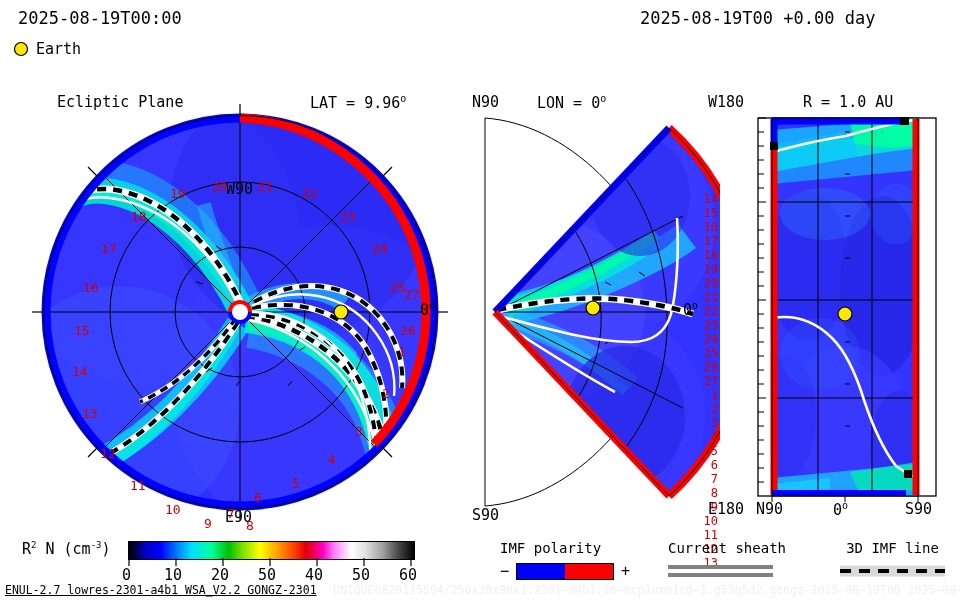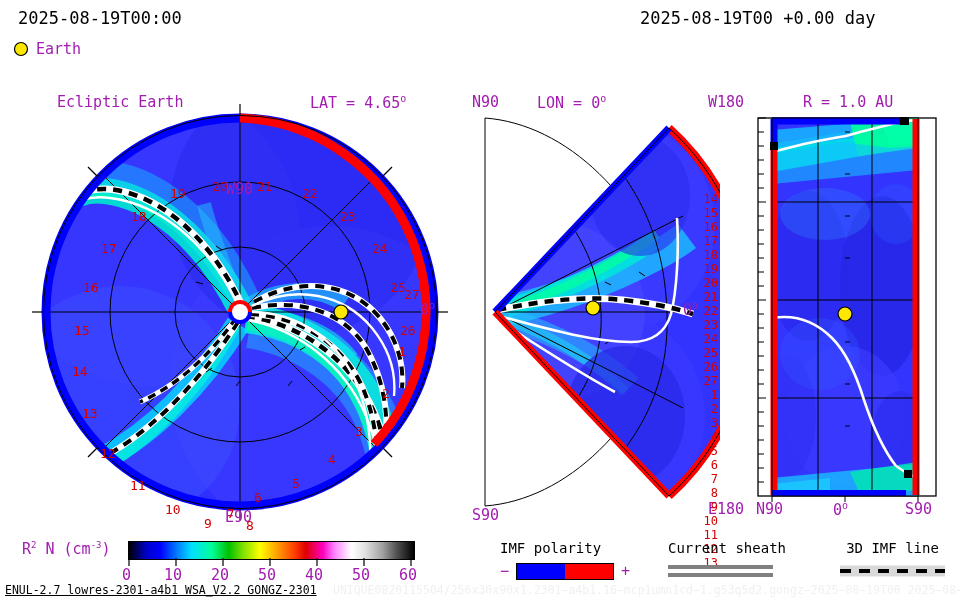--- a/index.html
+++ b/index.html
@@ -1,20 +1,20 @@
 <!DOCTYPE html>
 <html><head>
 <meta charset="utf-8">
 <style>
   html,body{margin:0;padding:0;background:#ffffff;}
   body{width:960px;height:600px;position:relative;overflow:hidden;
        font-family:"DejaVu Sans Mono","Liberation Mono",monospace;color:#000;}
   .abs{position:absolute;}
   .ttl{font-size:17px;letter-spacing:0px;color:#000;white-space:nowrap;}
-  .lbl{font-size:15px;white-space:nowrap;color:#a21caf;}
+  .lbl{font-size:15px;white-space:nowrap;color:#000000;}
   .rednum{font-size:13px;color:#d40000;white-space:nowrap;}
   .rednum2{font-size:12px;color:#d40000;white-space:nowrap;}
   .legttl{font-size:14px;white-space:nowrap;color:#000;}
   .credit{font-size:11.5px;white-space:nowrap;color:#000;text-decoration:underline;}
   .wm{font-size:11.5px;white-space:nowrap;color:#f0f0f0;}
   .sup{font-size:9px;vertical-align:super;}
   .supn{font-size:10px;vertical-align:super;}
   svg{display:block;}
   .earthdot{fill:#ffe800;stroke:#000;stroke-width:1.2;}
 </style>
@@ -25,23 +25,23 @@
 <div class="abs ttl" style="left:640px;top:8px;">2025-08-19T00 +0.00 day</div>
 
 <div class="abs" style="left:13px;top:40px;display:flex;align-items:center;gap:7px;">
   <svg width="16" height="16">
     <circle cx="8" cy="8" r="6.5" class="earthdot"></circle>
   </svg>
   <span class="lbl">Earth</span>
 </div>
 
 <div class="abs" style="left:0px;top:86px;width:460px;height:440px;">
-  <div class="abs lbl" style="left:57px;top:7px;">Ecliptic Earth</div>
+  <div class="abs lbl" style="left:57px;top:7px;">Ecliptic Plane</div>
   <div class="abs lbl" style="left:310px;top:7px;">
-    <span>LAT = 4.65</span><span class="supn">o</span>
+    <span>LAT = 9.96</span><span class="supn">o</span>
   </div>
   <div class="abs lbl" style="left:226px;top:94px;">W90</div>
   <div class="abs lbl" style="left:225px;top:422px;">E90</div>
   <div class="abs lbl" style="left:420px;top:214px;">
     <span>0</span><span class="supn">o</span>
   </div>
 
   <svg width="460" height="440" viewBox="0 0 460 440">
     <defs>
       <clipPath id="discclip">

